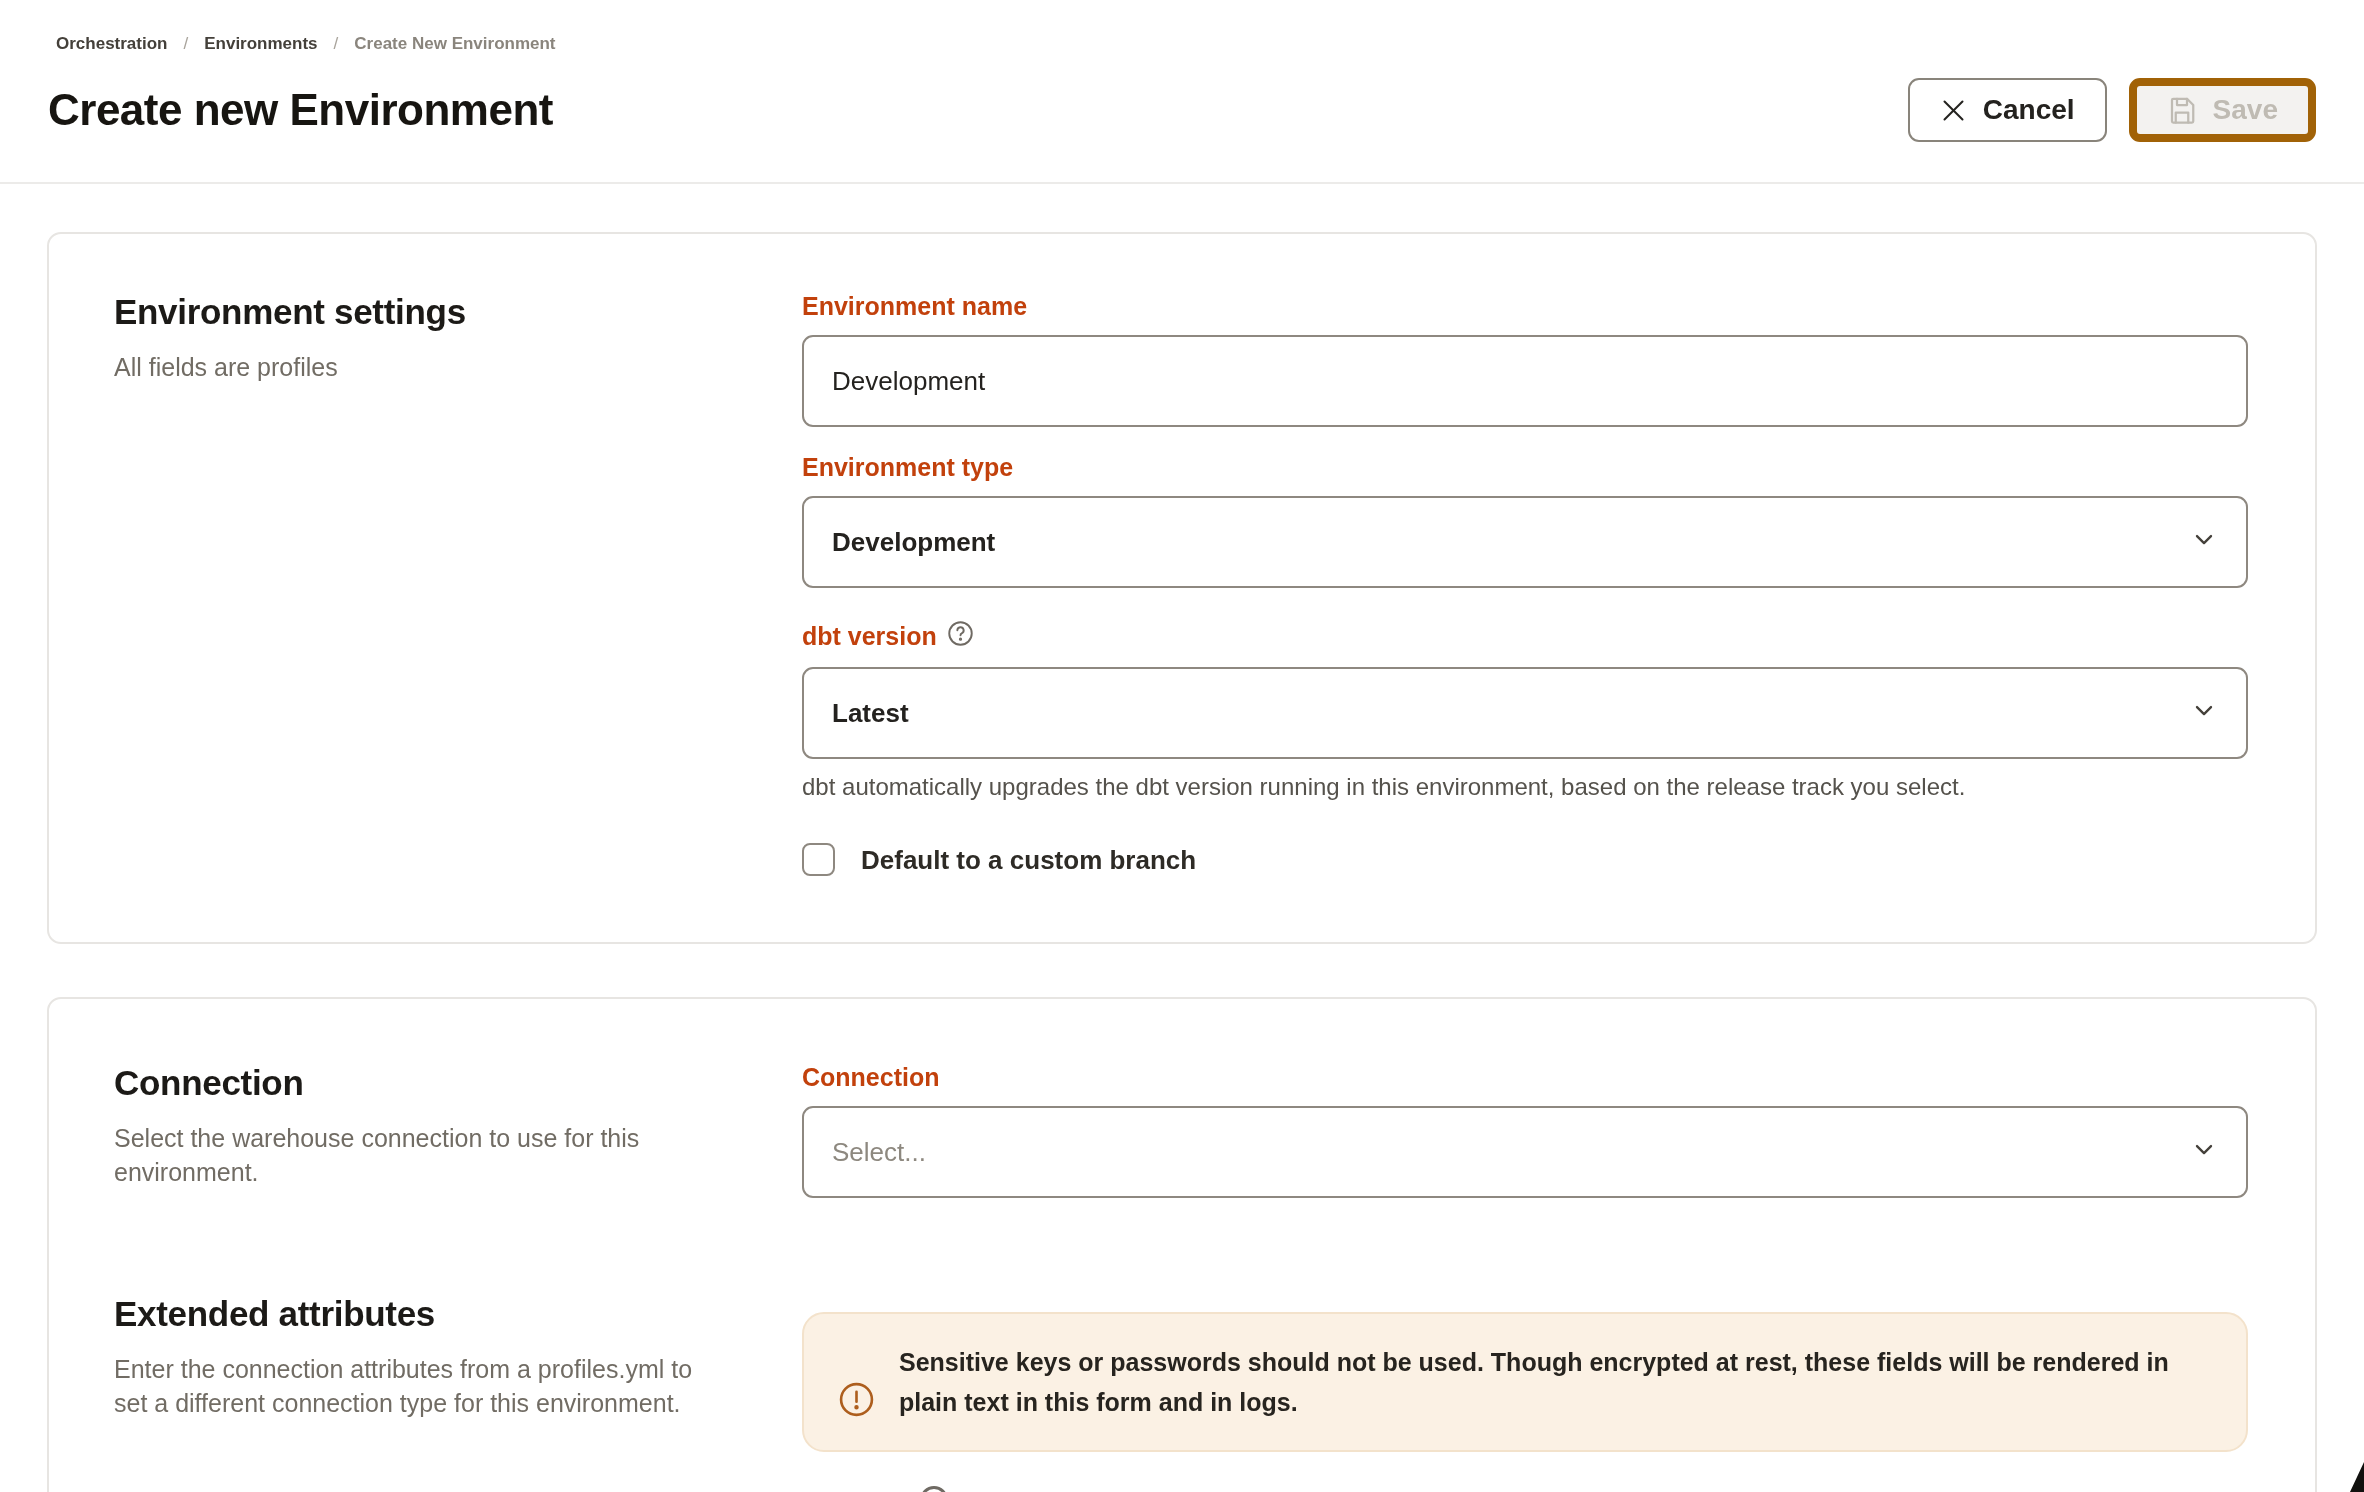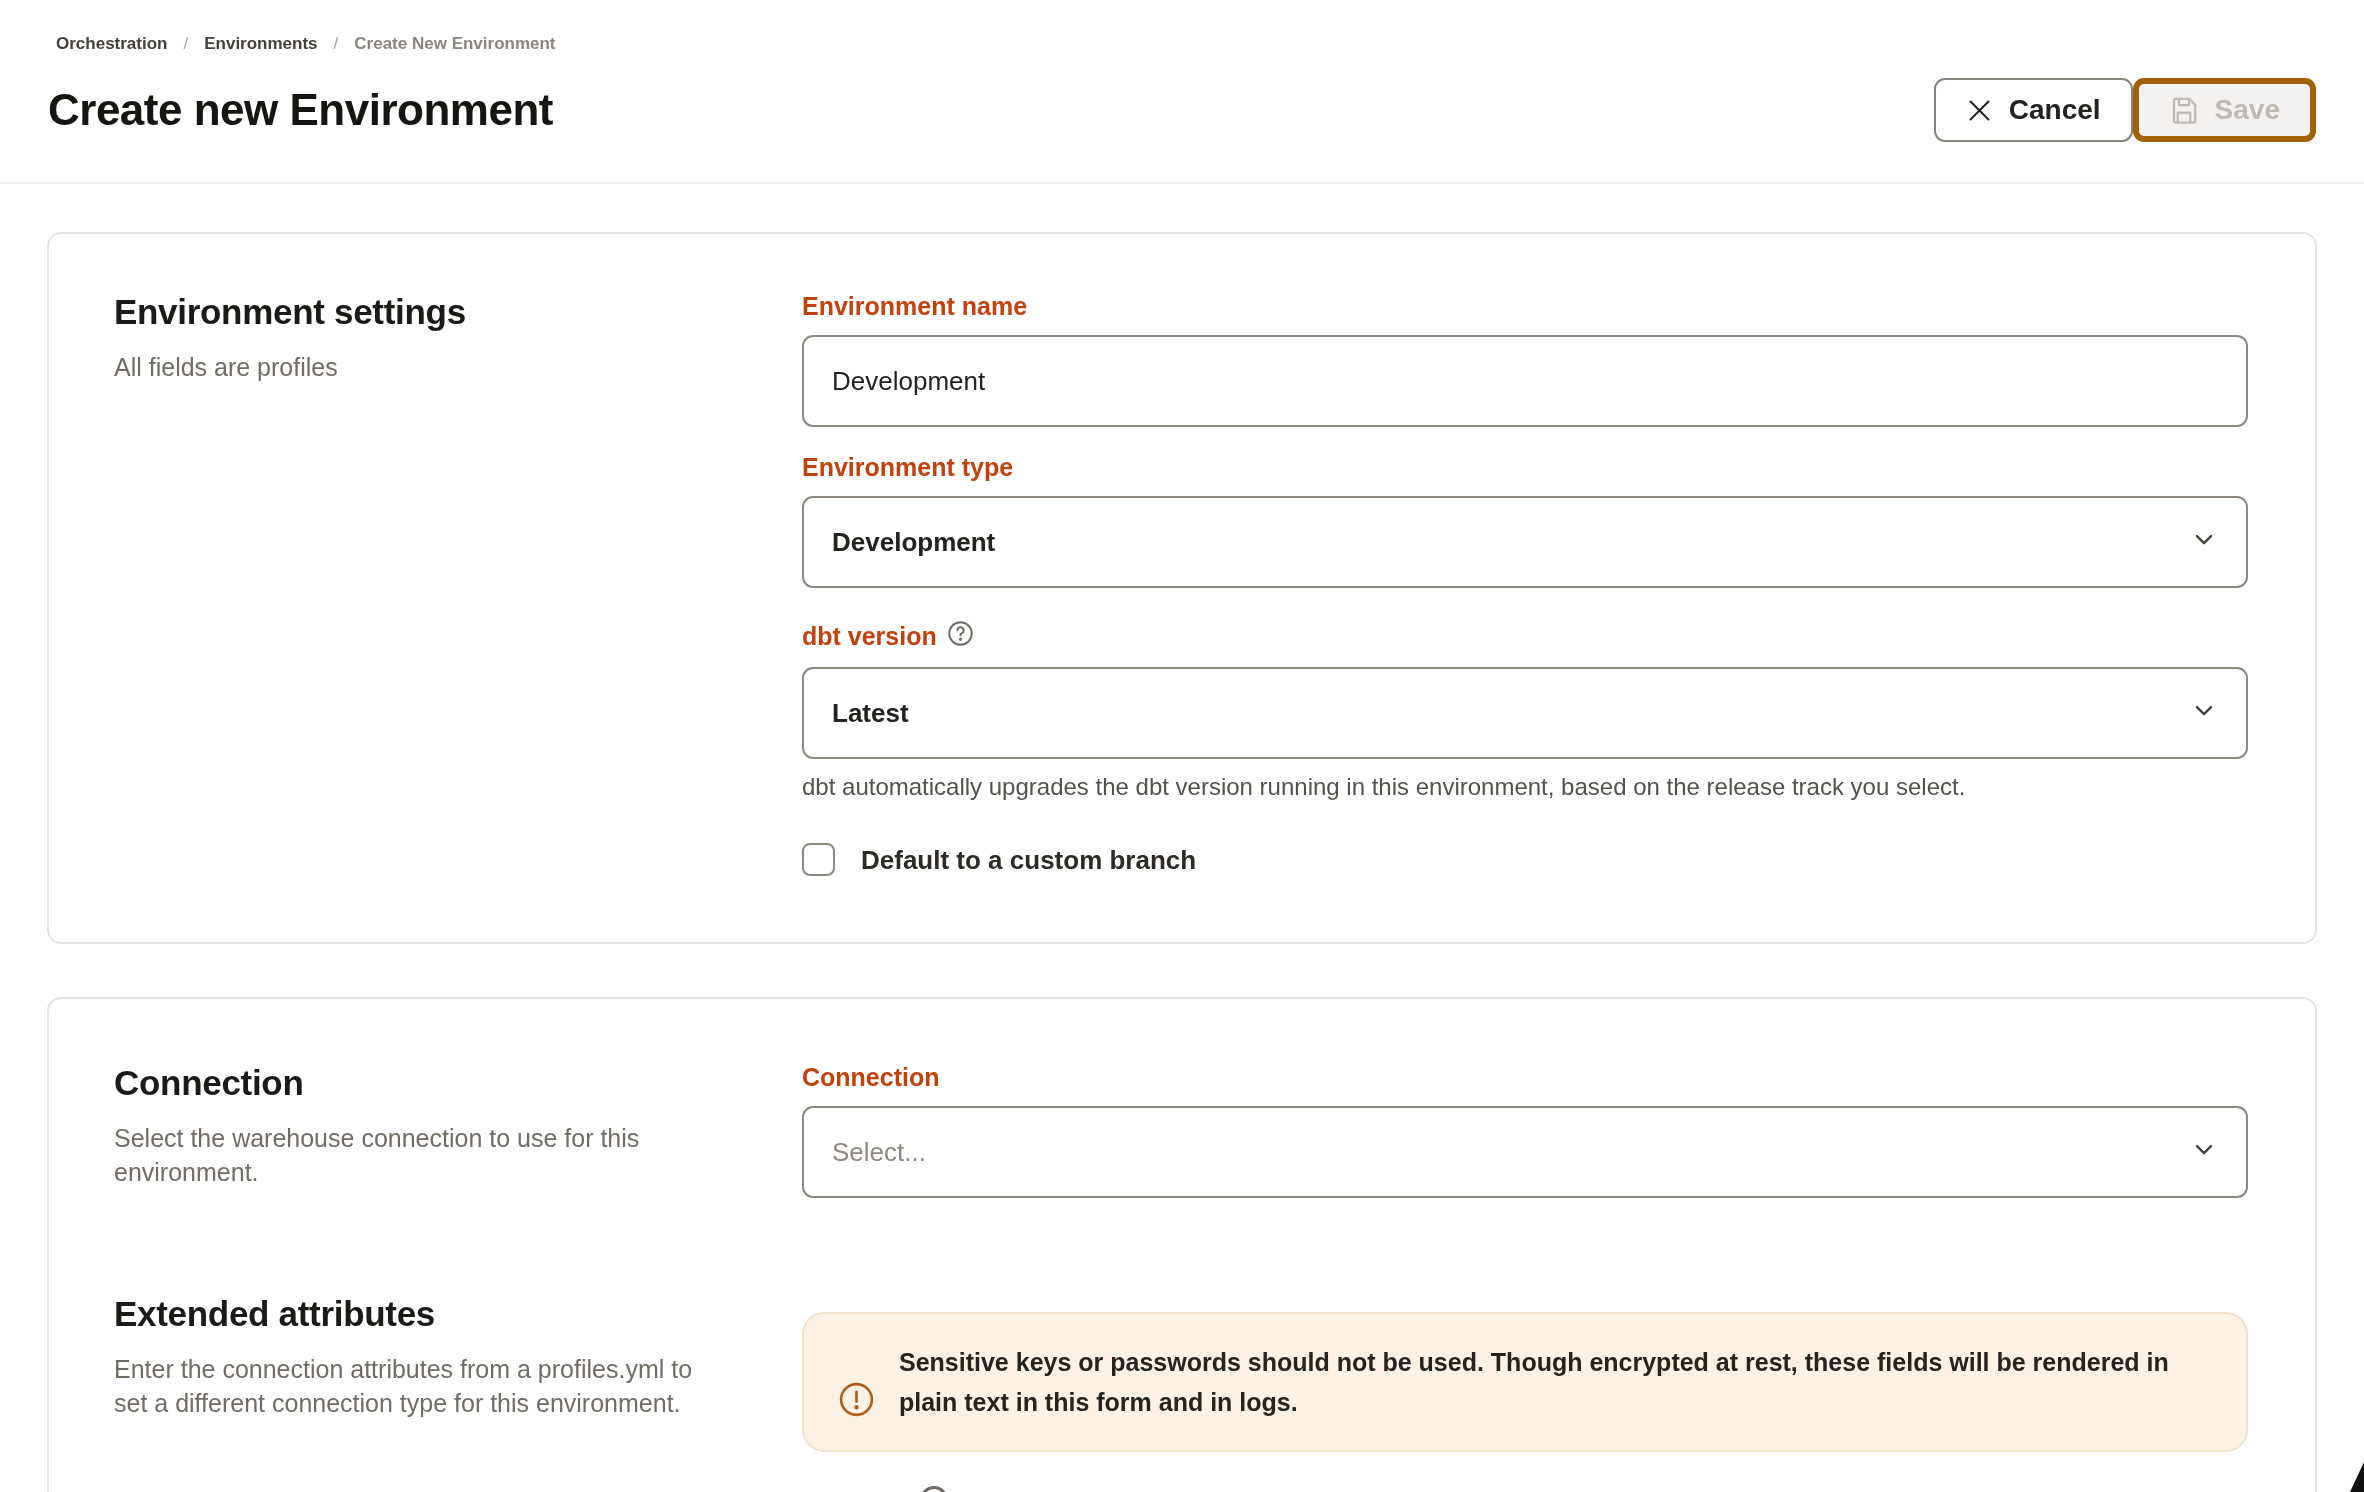--- a/index.html
+++ b/index.html
@@ -13,29 +13,29 @@
   }
 
   
   .page-header { padding: 34px 48px 0 48px; border-bottom: 2px solid #ecebe9; }
   .breadcrumb { display: flex; align-items: center; gap: 16px; font-size: 17px; margin-left: 8px; }
   .crumb { color: #44403a; font-weight: 700; cursor: pointer; }
   .crumb-sep { color: #a9a49c; font-weight: 400; }
   .crumb-current { color: #8a857d; font-weight: 700; }
   .title-row { display: flex; align-items: center; justify-content: space-between; margin-top: 24px; padding-bottom: 40px; }
   .page-title { font-size: 44px; font-weight: 700; letter-spacing: -0.5px; color: #171511; }
-  .header-actions { display: flex; }
+  .header-actions { display: flex; gap: 22px; }
   .btn {
     display: inline-flex; align-items: center; gap: 16px;
     height: 64px; padding: 0 30px; border-radius: 11px;
     font-size: 28px; font-weight: 700; font-family: "Liberation Sans", sans-serif;
     cursor: pointer;
   }
   .btn-cancel { background: #ffffff; border: 2px solid #89847b; color: #24221f; }
-  .btn-save { background: #f3f2f0; border: 6px solid #a16207; color: #bfbbb3; cursor: default; }
+  .btn-save { background: #f3f2f0; border: 8px solid #a16207; color: #bfbbb3; cursor: default; }
   .btn svg { display: block; }
 
   
   .card {
     margin: 0 47px; background: #ffffff;
     border: 2px solid #e7e5e2; border-radius: 14px;
   }
   .card-1 { margin-top: 48px; padding: 58px 67px 66px 65px; }
   .card-2 { margin-top: 53px; padding: 64px 67px 66px 65px; height: 640px; }
   .section-row { display: flex; }

